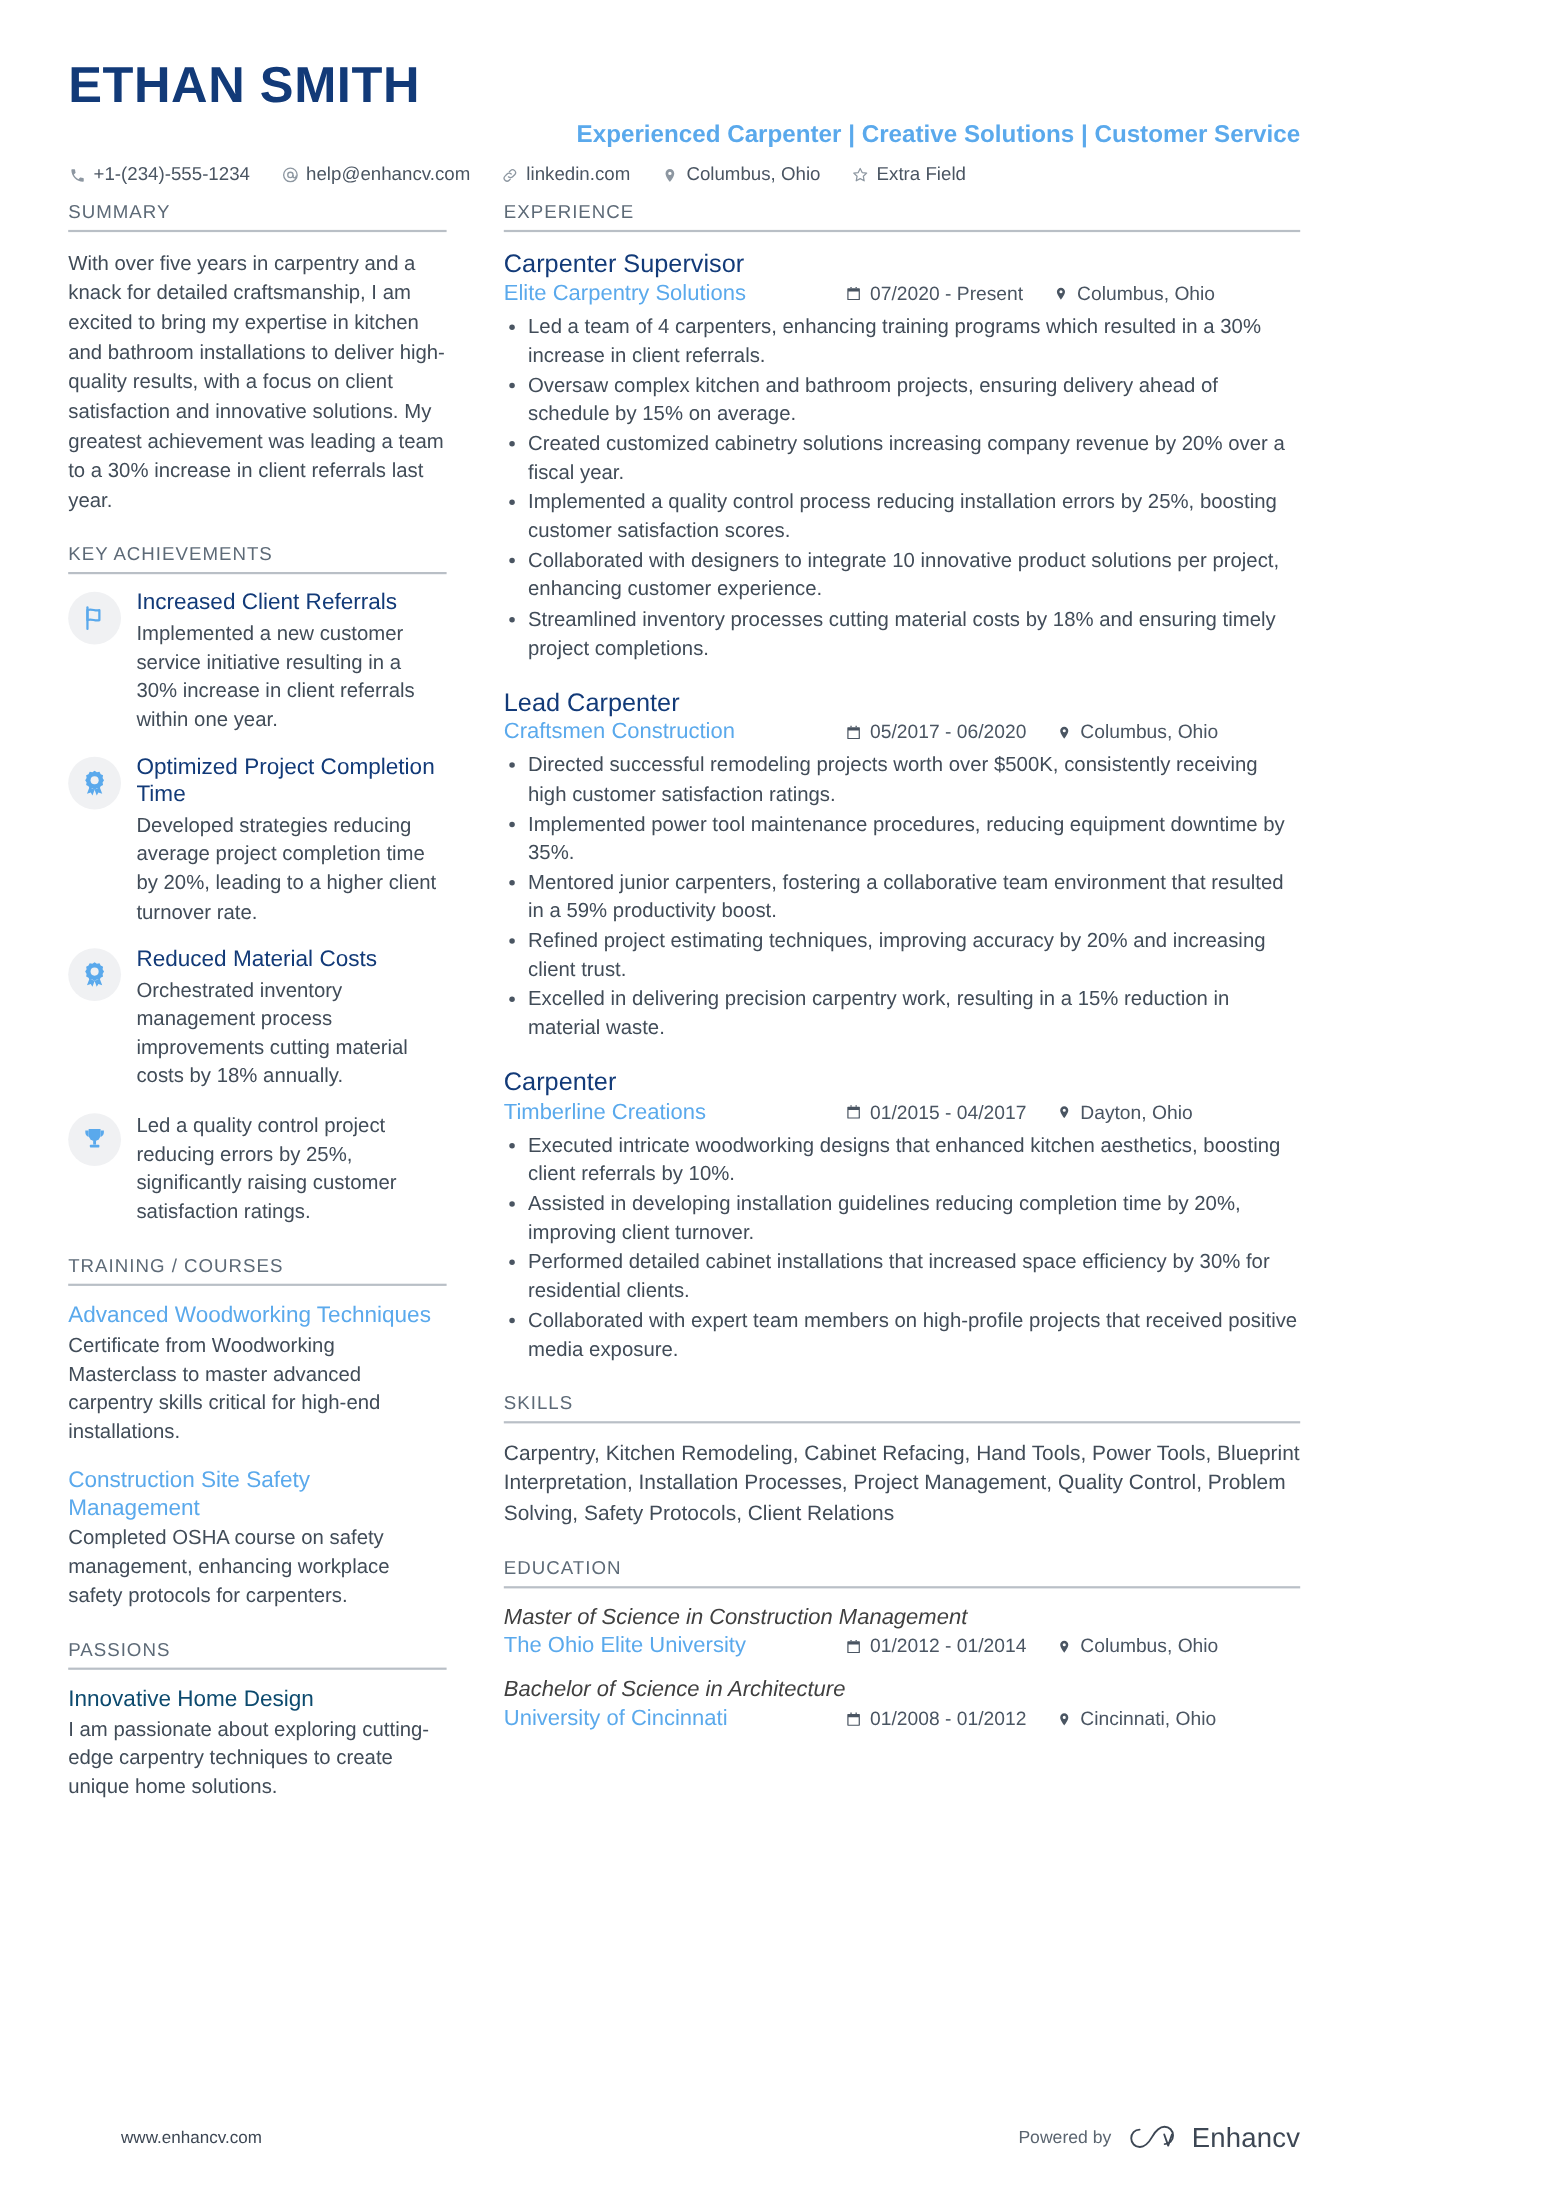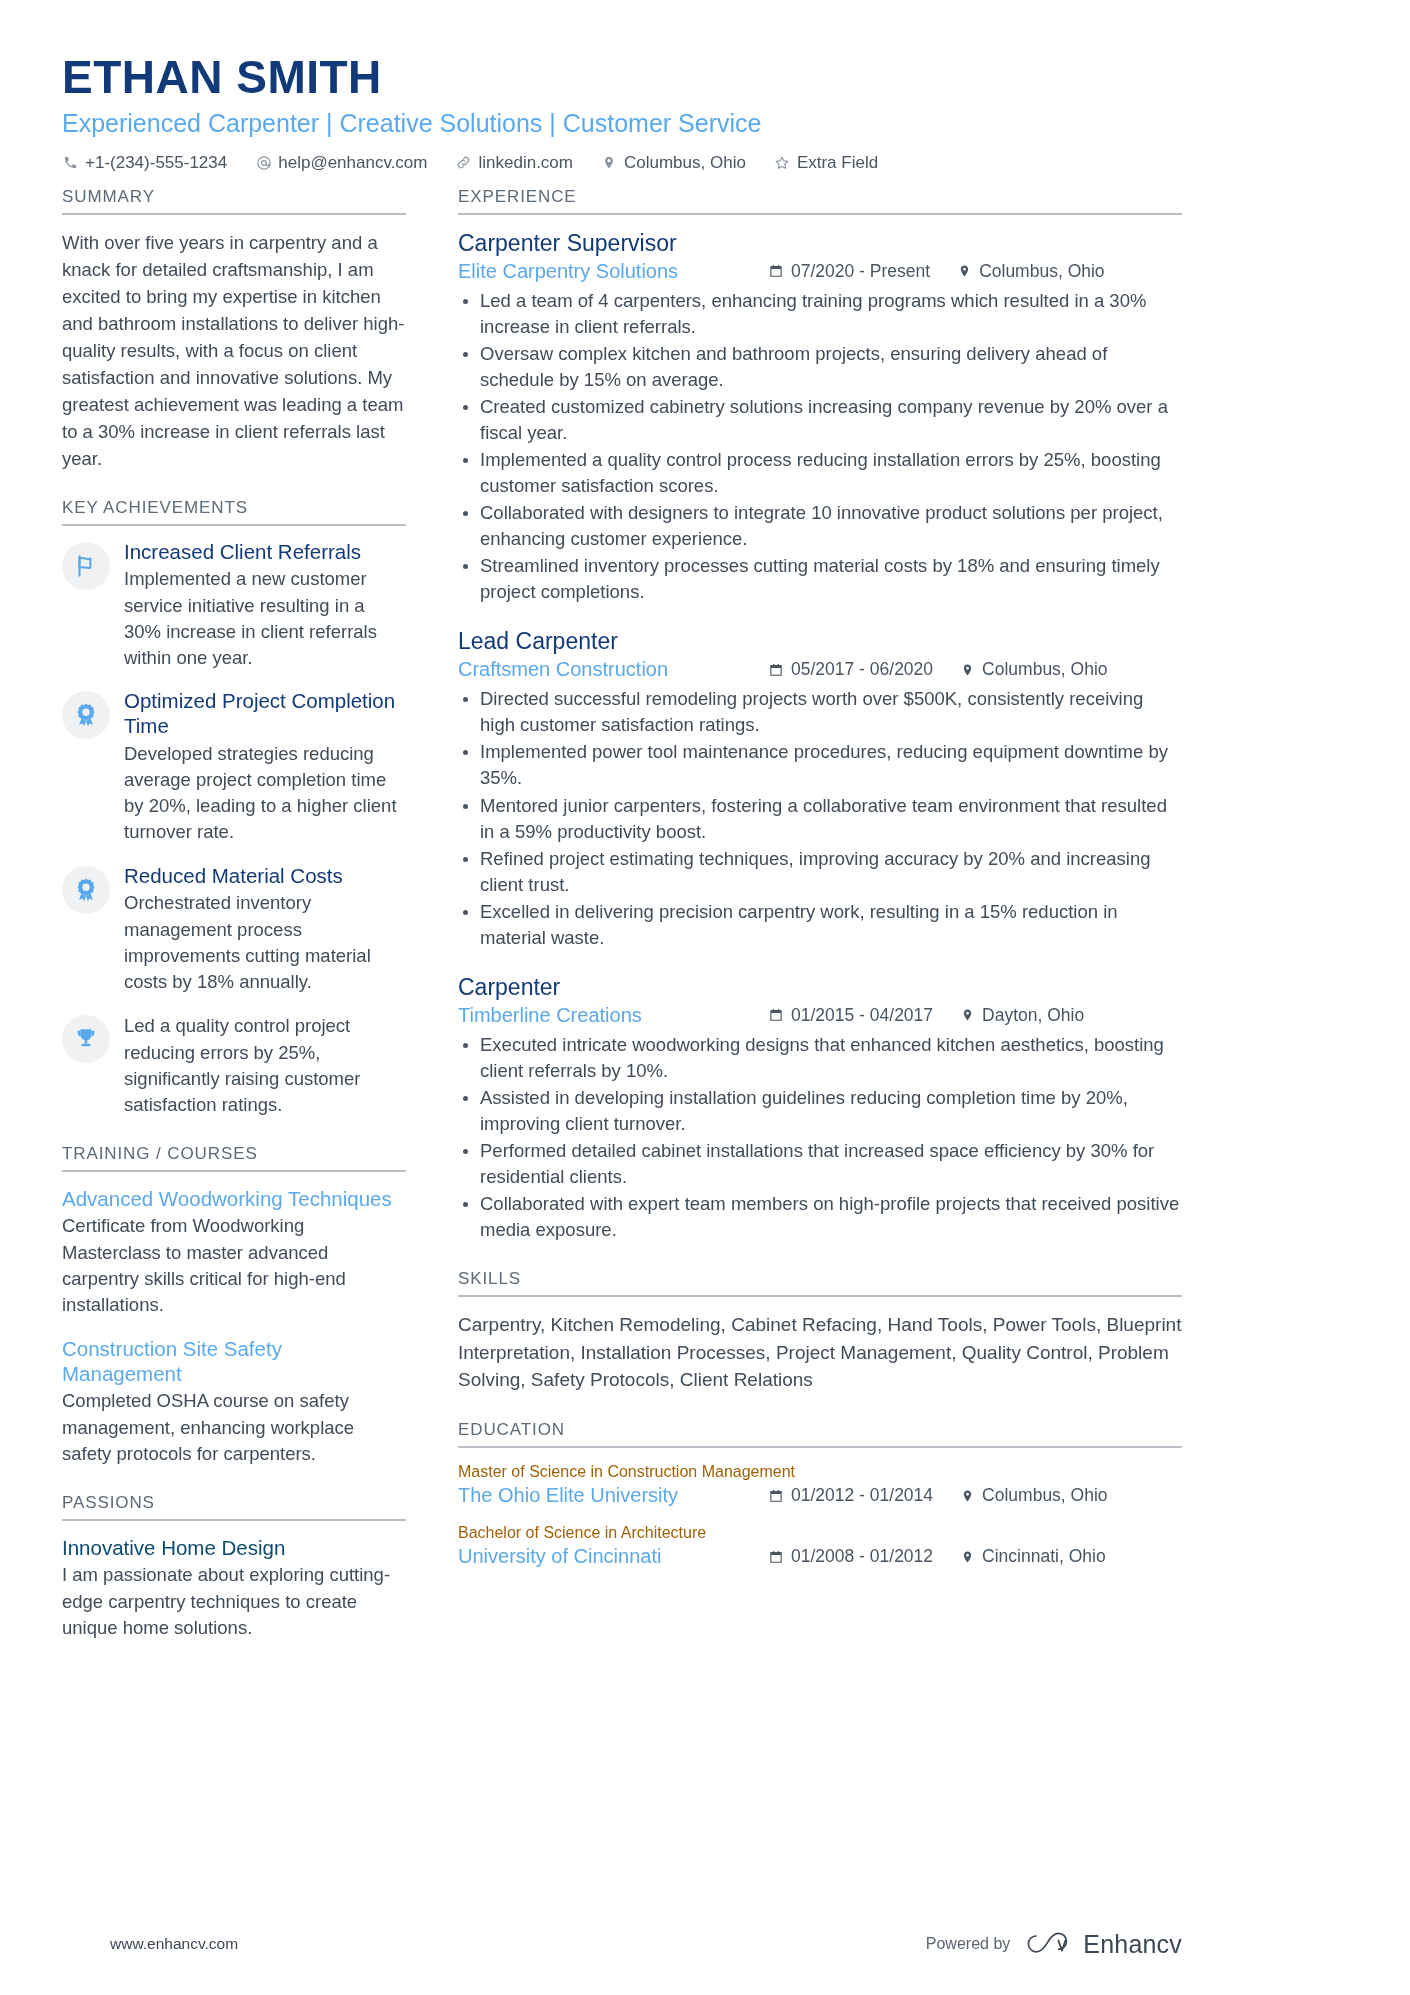--- a/index.html
+++ b/index.html
@@ -28,25 +28,26 @@
 
   .name {
     font-size: 46px;
     font-weight: 700;
     letter-spacing: 0.5px;
     color: #123a78;
     line-height: 1.12;
   }
 
   .headline {
-    font-size: 25px;
+    font-size: 22px;
     color: #5aa9ec;
     margin-top: 4px;
     line-height: 1.25;
-    font-weight: 400;
+    font-weight: 700;
+    text-align: right;
   }
 
   .contact-row {
     margin-top: 14px;
     display: flex;
     flex-wrap: wrap;
     align-items: center;
     gap: 0;
     font-size: 17px;
     color: #4a5562;
@@ -238,24 +239,25 @@
   .skills-text {
     font-size: 19px;
     line-height: 1.45;
     color: #414c58;
   }
 
   
   .edu { margin-bottom: 16px; }
 
   .edu-degree {
-    font-size: 16px;
-    color: #a16207;
+    font-size: 20px;
+    color: #404040;
     line-height: 1.25;
     margin-bottom: 2px;
+    font-style: italic;
   }
 
   .edu-meta { display: flex; align-items: center; }
 
   .edu-school {
     font-size: 20px;
     color: #5aa9ec;
     flex: 0 0 auto;
     min-width: 310px;
   }

